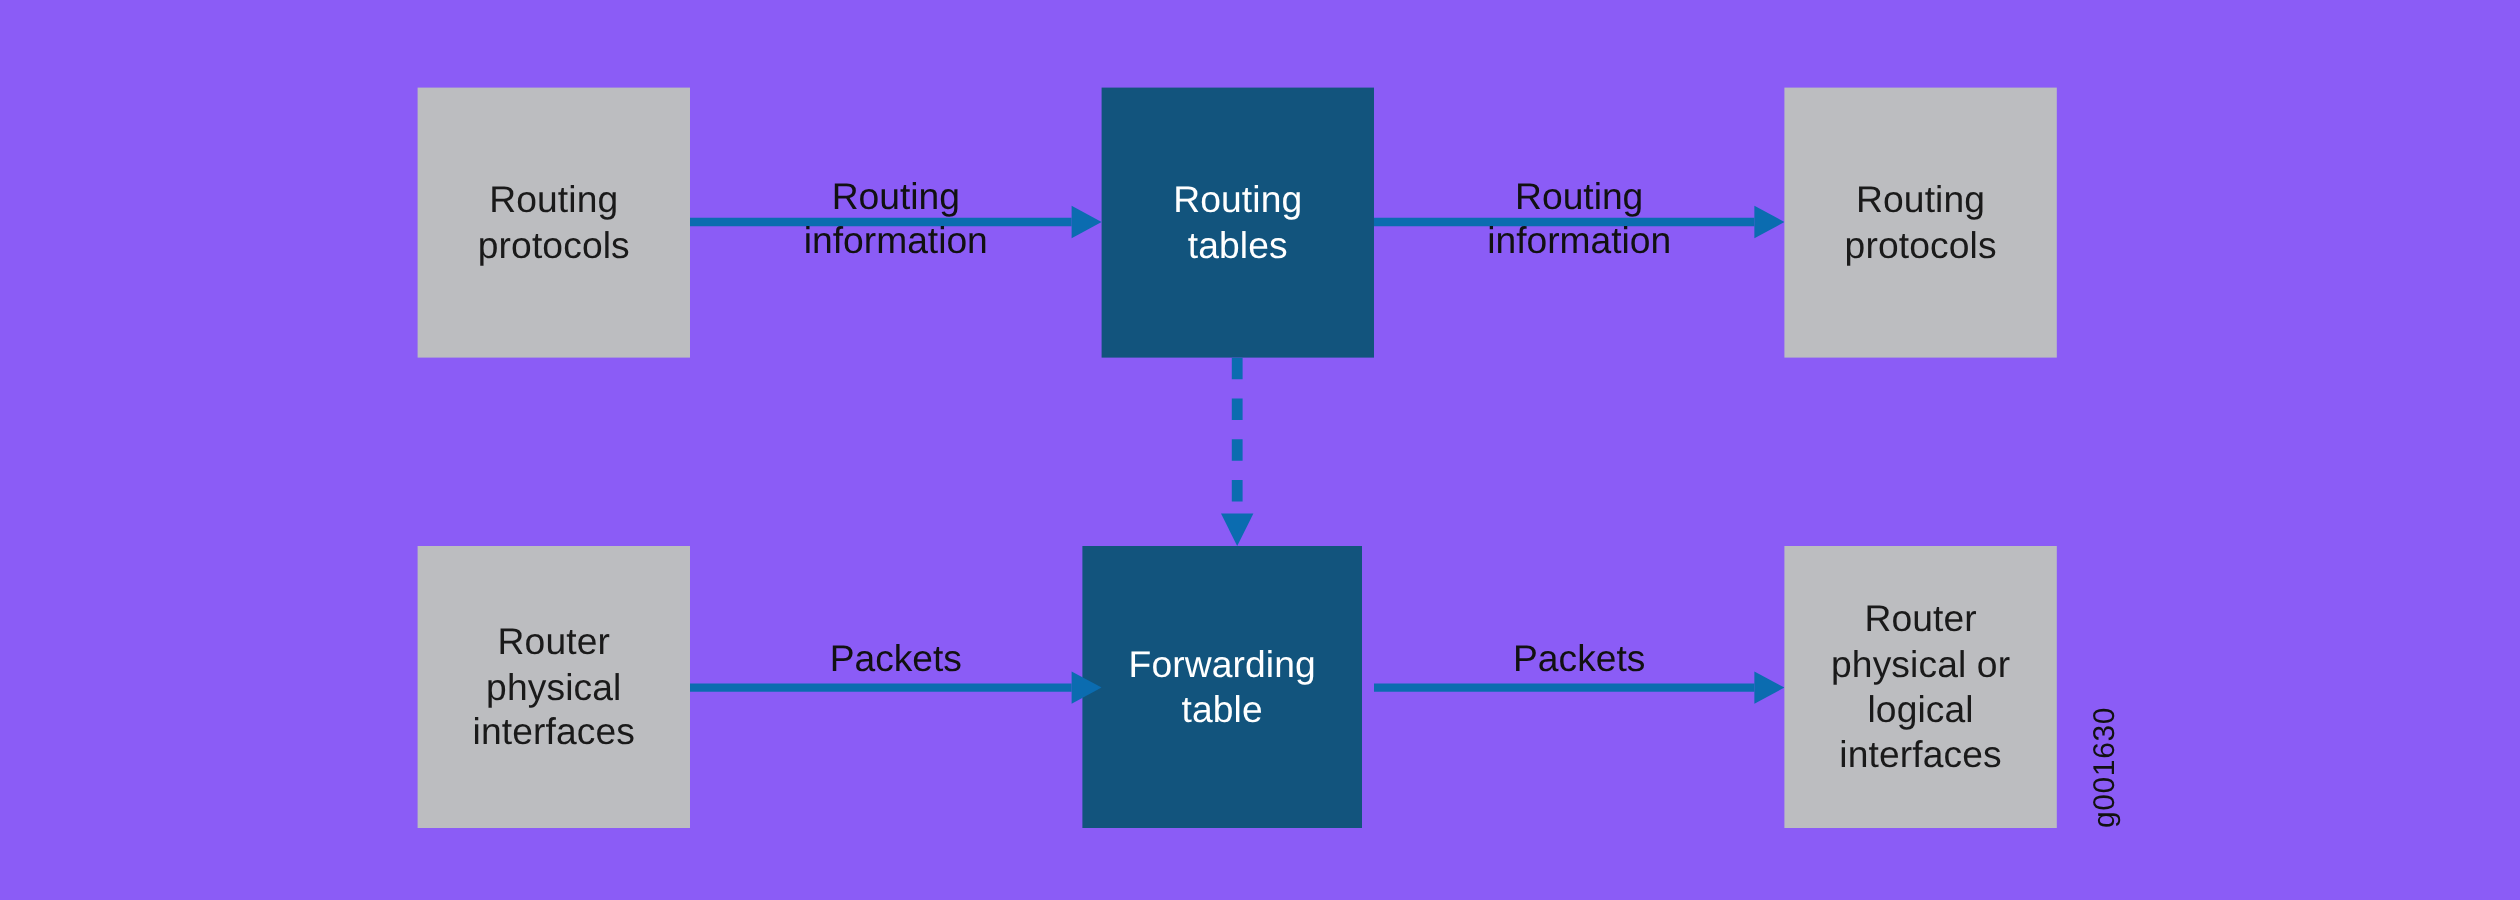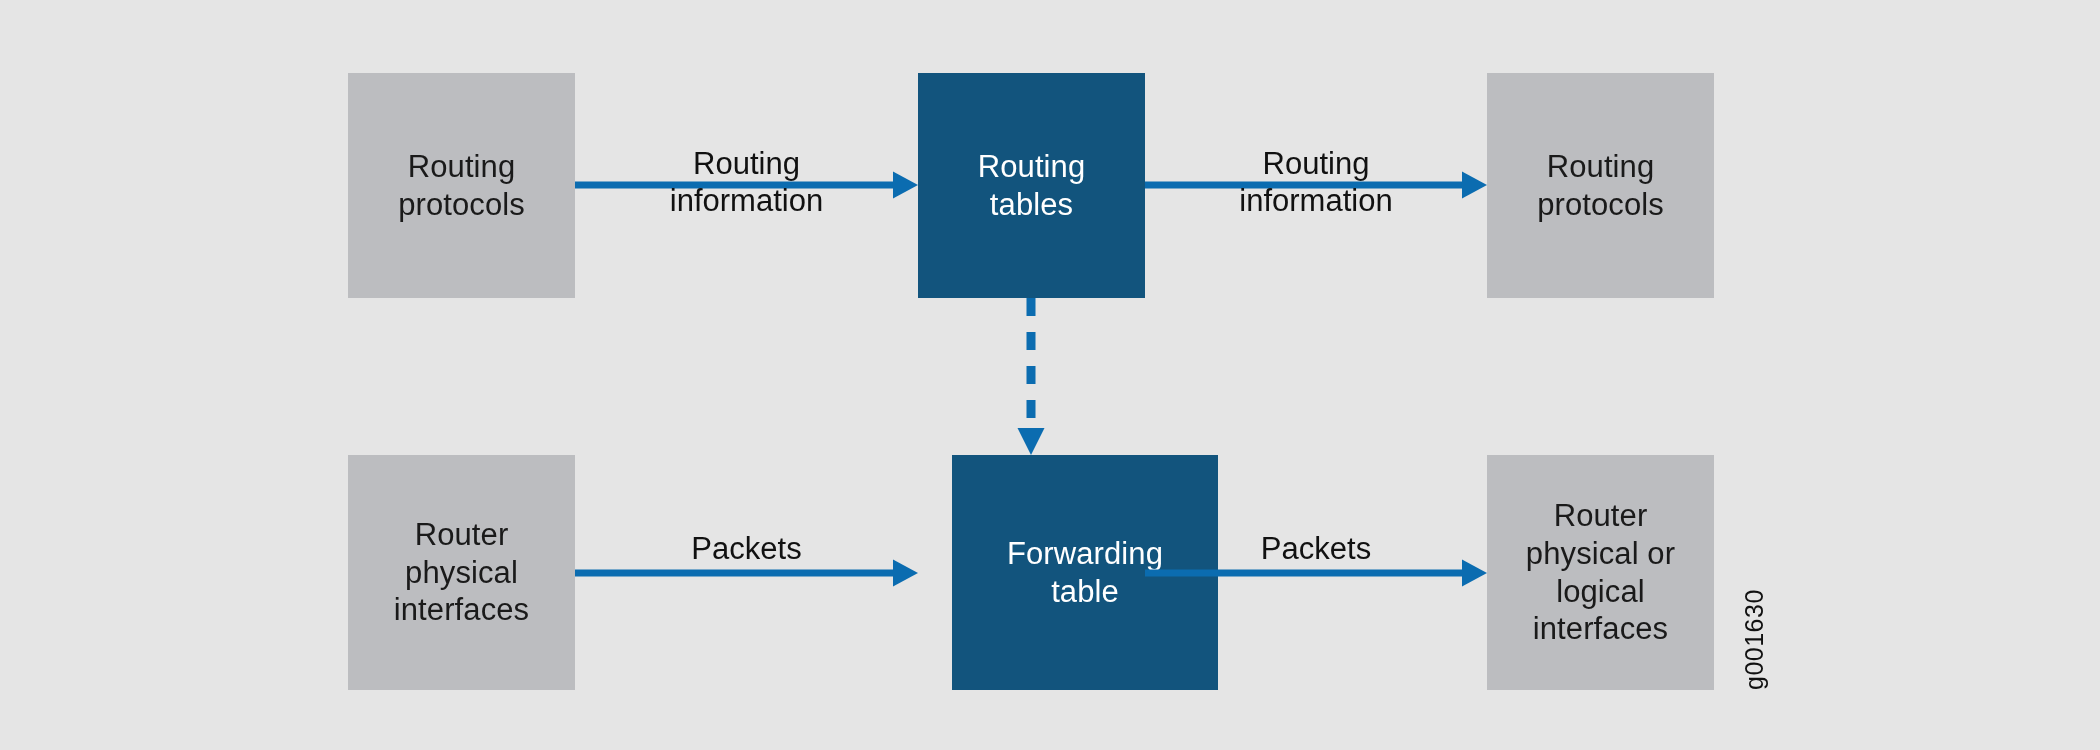--- a/index.html
+++ b/index.html
@@ -7,21 +7,21 @@
     padding: 0;
     background: #ffffff;
   }
   body {
     font-family: "Liberation Sans", sans-serif;
   }
   #canvas {
     position: relative;
     width: 2100px;
     height: 750px;
-    background: #e5e5e5;
+    background: #8b5cf6;
     overflow: hidden;
   }
   .node {
     position: absolute;
     display: flex;
     align-items: center;
     justify-content: center;
     text-align: center;
     font-size: 31px;
     line-height: 1.22;
@@ -84,21 +84,21 @@
     <span class="node-label">Routing
 protocols</span>
   </div>
 
   <div class="node node-gray" style="left:348px; top:455px; width:227px; height:235px;">
     <span class="node-label">Router
 physical
 interfaces</span>
   </div>
 
-  <div class="node node-blue" style="left:952px; top:455px; width:266px; height:235px;">
+  <div class="node node-blue" style="left:902px; top:455px; width:233px; height:235px;">
     <span class="node-label">Forwarding
 table</span>
   </div>
 
   <div class="node node-gray" style="left:1487px; top:455px; width:227px; height:235px;">
     <span class="node-label">Router
 physical or
 logical
 interfaces</span>
   </div>

